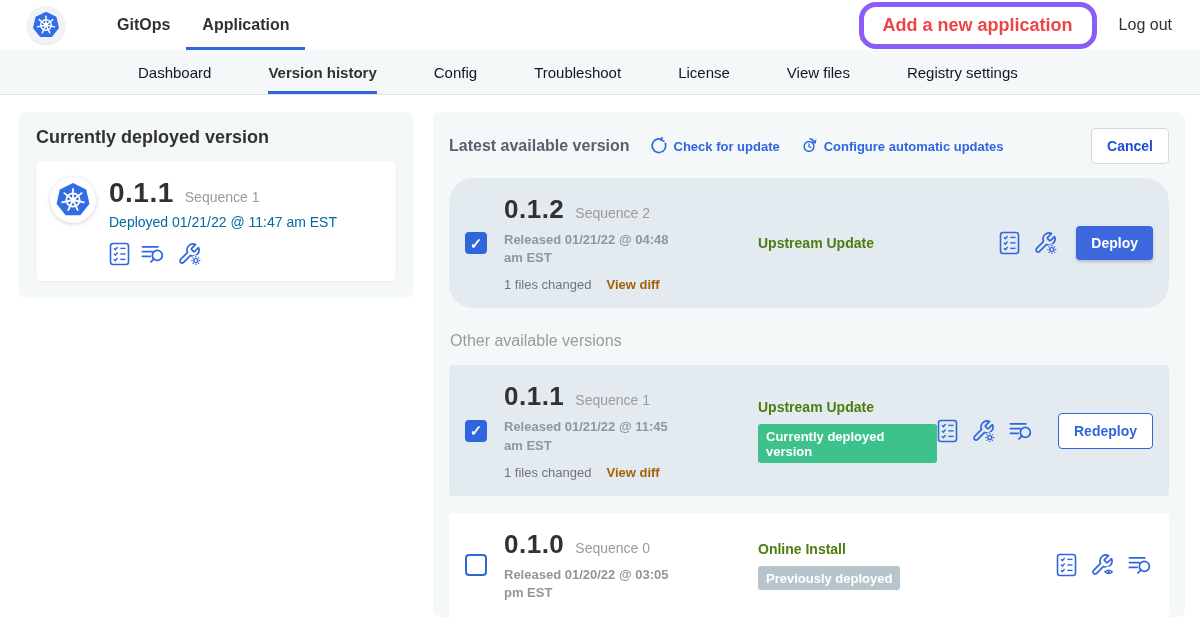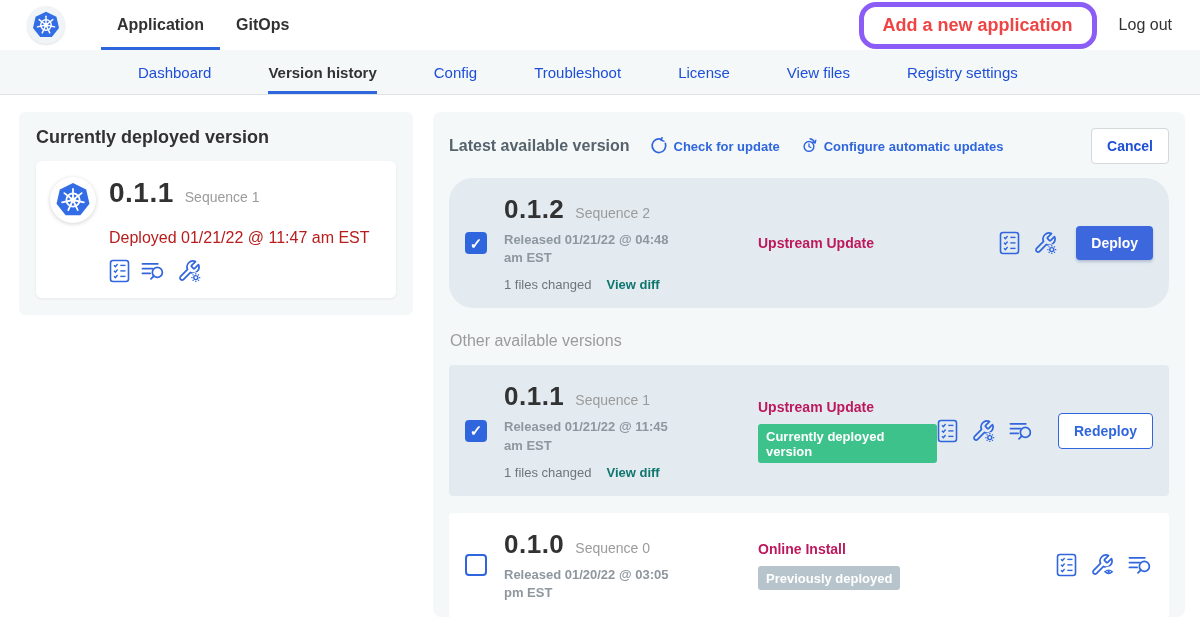--- a/index.html
+++ b/index.html
@@ -28,39 +28,39 @@
     font-family:inherit; font-size:18px; font-weight:bold; border-radius:17px;
     padding:8px 19px; cursor:pointer; }
   .logout { font-size:16px; color:#323232; margin:0 28px 0 22px; cursor:pointer; }
 
   
   .subnav {
     position:absolute; top:50px; left:0; right:0; height:45px;
     background:#f5f8f9; border-bottom:1px solid #dfe3e6;
     display:flex; padding-left:138px; gap:57px;
   }
-  .subtab { display:flex; align-items:center; font-size:15px; color:#1d4ed8;
+  .subtab { display:flex; align-items:center; font-size:15px; color:#0f172a;
     cursor:pointer; border-bottom:3px solid transparent; padding-top:3px; }
   .subtab[data-active="true"] { color:#323232; font-weight:bold; border-bottom-color:#3066dd; }
 
   
   .left-card {
     position:absolute; left:19px; top:112px; width:394px;
     background:#f5f8f9; border-radius:6px; padding:15px 17px 17px;
   }
   .left-card h2 { font-size:18px; font-weight:bold; color:#323232; margin-bottom:13px; }
   .deployed-inner { background:#fff; border-radius:6px; padding:16px 14px 15px;
     display:flex; gap:13px; box-shadow:0 1px 3px rgba(50,60,70,.08); }
   .k8s-badge { width:46px; height:46px; border-radius:50%; background:#fff;
     box-shadow:0 1px 4px rgba(0,0,0,.18); display:flex; align-items:center;
     justify-content:center; flex:0 0 auto; }
   .vline { display:flex; align-items:baseline; gap:11px; }
   .vnum { font-size:28px; font-weight:bold; color:#323232; letter-spacing:.5px; }
   .vseq { font-size:14px; color:#9b9b9b; }
-  .deployed-at { margin-top:20px; font-size:16px; color:#b91c1c; }
+  .deployed-at { margin-top:5px; font-size:14px; color:#0369a1; }
   .icon-row { margin-top:12px; display:flex; gap:11px; align-items:center; color:#3066dd; }
   .icon-btn { background:none; border:none; padding:0; color:#3066dd; cursor:pointer;
     display:flex; align-items:center; }
 
   
   .right-panel {
     position:absolute; left:433px; top:112px; width:752px; height:505px;
     background:#f5f8f9; border-radius:8px; padding:16px;
   }
   .panel-header { display:flex; align-items:center; margin-bottom:14px; }
@@ -88,24 +88,24 @@
     display:flex; align-items:center; justify-content:center; }
   .checkbox[data-checked="true"] { background:#3066dd; }
   .checkbox[data-checked="true"]::after { content:"\2713"; color:#fff;
     font-size:15px; font-weight:bold; line-height:1; }
 
   .vinfo { width:212px; }
   .vinfo .vnum { font-size:26px; }
   .released { margin-top:6px; font-size:13px; font-weight:bold; color:#8e979e;
     max-width:186px; line-height:1.4; }
   .files { margin-top:10px; font-size:13px; color:#717579; display:flex; gap:15px; }
-  .viewdiff { color:#0f766e; font-weight:bold; cursor:pointer; text-decoration:none;text-align:right; }
+  .viewdiff { color:#a16207; font-weight:bold; cursor:pointer; text-decoration:none;text-align:right; }
 
   .vmid { flex:1; padding-left:42px; }
-  .source { font-size:14px; font-weight:bold; color:#be185d; }
+  .source { font-size:14px; font-weight:bold; color:#4d7c0f; }
   .badge { margin-top:9px; display:inline-block; padding:5px 8px 4px; border-radius:3px;
     color:#fff; font-size:13px; font-weight:bold; }
   .badge.green { background:#3ec28c; }
   .badge.gray { background:#b8c4cb; }
 
   .vactions { display:flex; align-items:center; gap:13px; color:#3066dd; }
   .vactions .btn { margin-left:5px; }
 
   svg { display:block; }
   .halo { fill:#e3ebf1; }
@@ -127,22 +127,22 @@
           <line x1="18" y1="18" x2="28.3" y2="20.3"></line>
           <line x1="18" y1="18" x2="22.5" y2="27.5"></line>
           <line x1="18" y1="18" x2="13.5" y2="27.5"></line>
           <line x1="18" y1="18" x2="7.7" y2="20.3"></line>
           <line x1="18" y1="18" x2="9.8" y2="11.5"></line>
         </g>
         <circle cx="18" cy="18" r="2.6" fill="#ffffff"></circle>
       </svg>
     </div>
     <nav class="app-tabs">
+      <div class="app-tab" data-active="false">GitOps</div>
       <div class="app-tab" data-active="true">Application</div>
-      <div class="app-tab" data-active="false">GitOps</div>
     </nav>
     <div class="topnav-right">
       <button class="pill-btn">Add a new application</button>
       <div class="logout">Log out</div>
     </div>
   </header>
 
   <nav class="subnav">
     <div class="subtab" data-active="false">Dashboard</div>
     <div class="subtab" data-active="true">Version history</div>

